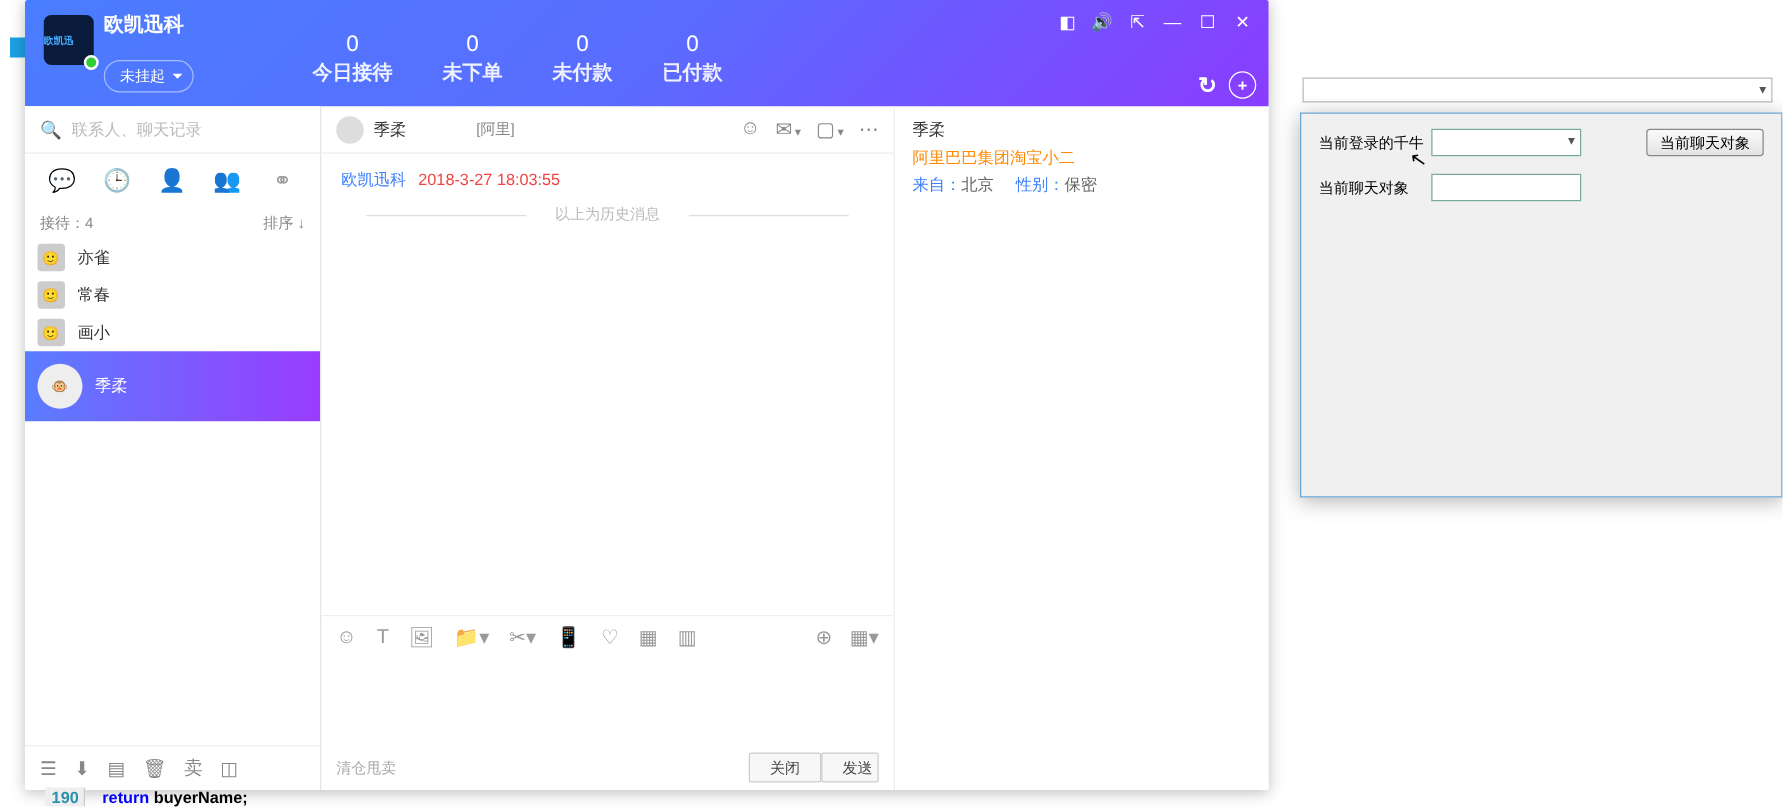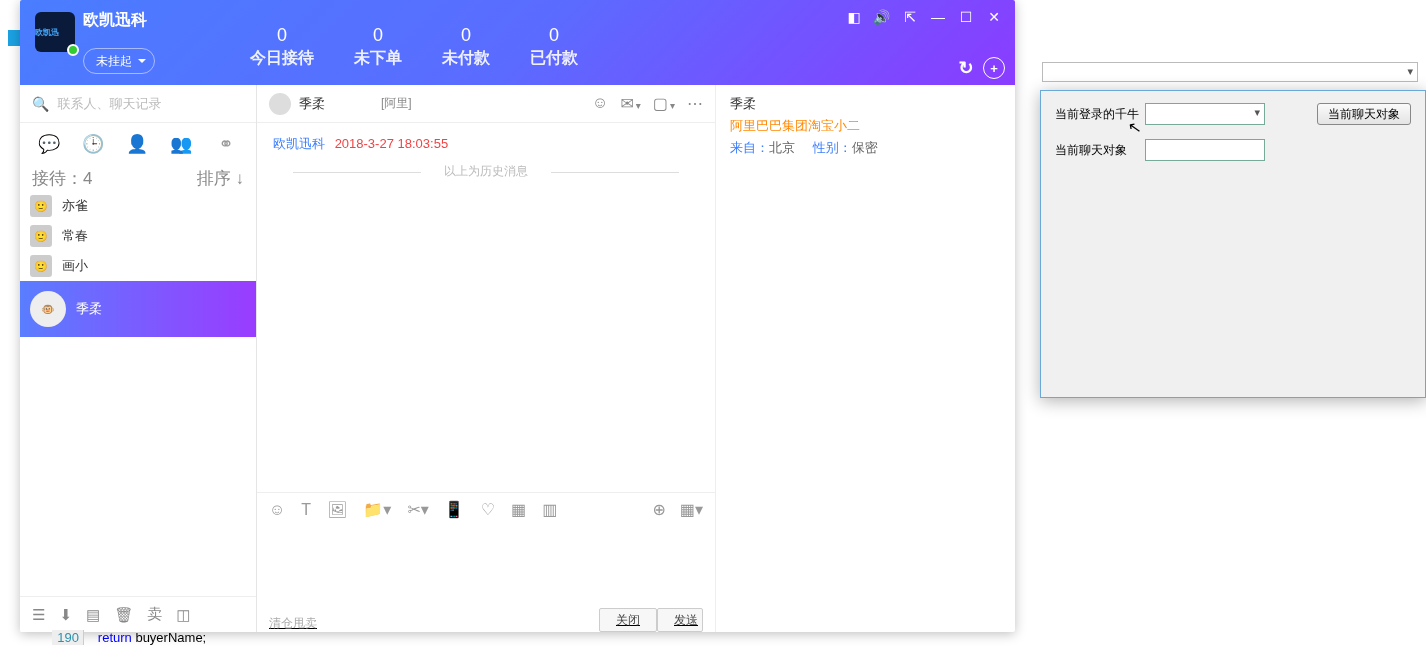--- a/index.html
+++ b/index.html
@@ -26,21 +26,21 @@
 .hr-icon { width: 22px; height: 22px; display: flex; align-items: center; justify-content: center; color: #fff; cursor: pointer; border: 1.5px solid #fff; border-radius: 50%; font-size: 13px; font-weight: bold; }
 
 
 .sidebar { position: absolute; left: 0; top: 85px; width: 237px; bottom: 0; border-right: 1px solid #e5e5e5; background: #fff; }
 .search-row { height: 38px; display: flex; align-items: center; padding: 0 12px; gap: 8px; color: #bbb; font-size: 13px; border-bottom: 1px solid #eee; }
 .search-icon { font-size: 14px; }
 .tabs-row { height: 42px; display: flex; align-items: center; justify-content: space-around; padding: 0 8px; }
 .tab-icon { width: 26px; height: 26px; display: flex; align-items: center; justify-content: center; cursor: pointer; color: #999; font-size: 18px; border-radius: 50%; }
 .tab-icon.active { color: #3d7fff; }
 
-.list-header { height: 26px; display: flex; align-items: center; justify-content: space-between; padding: 0 12px; font-size: 17px; color: #888; }
+.list-header { height: 26px; display: flex; align-items: center; justify-content: space-between; padding: 0 12px; font-size: 12px; color: #888; }
 
 .contact-list { }
 .contact-item { height: 30px; display: flex; align-items: center; padding: 0 10px; gap: 10px; cursor: pointer; font-size: 13px; color: #333; }
 .contact-item .avatar-sm { width: 22px; height: 22px; border-radius: 3px; background: #ccc; display: flex; align-items: center; justify-content: center; font-size: 11px; color: #666; }
 .contact-item.selected { height: 56px; background: linear-gradient(90deg, #5a7dff, #9a3cff); color: #fff; padding: 0 10px; }
 .contact-item.selected .avatar-sm { width: 36px; height: 36px; border-radius: 50%; background: #eee; }
 
 .sidebar-bottom { position: absolute; bottom: 0; left: 0; right: 0; height: 36px; border-top: 1px solid #eee; display: flex; align-items: center; gap: 14px; padding: 0 12px; color: #888; }
 .sb-icon { cursor: pointer; font-size: 15px; }
 
@@ -60,21 +60,21 @@
 .msg-body { margin: 6px 0 14px 12px; color: #333; }
 .msg-body .muted { color: #999; margin-left: 4px; }
 .divider { text-align: center; color: #bbb; font-size: 12px; position: relative; margin: 10px 0; }
 .divider::before, .divider::after { content:""; position:absolute; top:50%; width: 30%; border-top:1px solid #ddd; }
 .divider::before { left: 20px; } .divider::after { right: 20px; }
 
 .editor-toolbar { height: 34px; border-top: 1px solid #eee; display: flex; align-items: center; gap: 16px; padding: 0 12px; color: #999; }
 .et-icon { cursor: pointer; font-size: 16px; }
 .et-right { margin-left: auto; display: flex; gap: 14px; }
 .editor-area { height: 70px; }
-.editor-footer { height: 36px; display: flex; align-items: flex-end; padding: 0 12px; gap: 8px; text-decoration: underline; }
+.editor-footer { height: 36px; display: flex; align-items: center; padding: 0 12px; gap: 8px; }
 .ef-link { color: #aaa; font-size: 12px; cursor: pointer; }
 .ef-btns { margin-left: auto; display: flex; gap: 0; }
 .btn { height: 24px; padding: 0 16px; border: 1px solid #ccc; background: #f7f7f7; font-size: 12px; color: #444; border-radius: 2px; cursor: pointer; display: flex; align-items: center; position: relative; }
 .btn-caret { padding-right: 4px; }
 .btn-caret::after { content:"▾"; position:absolute; right:6px; font-size:10px; color:#888; }
 
 
 .info-panel { position: absolute; right: 0; top: 85px; width: 300px; bottom: 0; border-left: 1px solid #eee; padding: 10px 14px; font-size: 13px; }
 .info-name { color: #333; margin-bottom: 4px; }
 .info-org { color: #ff8800; margin-bottom: 4px; }
@@ -90,21 +90,21 @@
 .form-row label { width: 84px; text-align: left; font-family: Liberation Mono, monospace; }
 .form-row .combo { width: 120px; height: 22px; border: 1px solid #7a9; background: #fff; position: relative; }
 .form-row .combo::after { content:"▾"; position:absolute; right:4px; top:2px; color:#555; font-size:11px; }
 .form-row .text { width: 120px; height: 22px; border: 1px solid #7a9; background: #fff; }
 .form-row .winbtn { margin-left: auto; height: 22px; padding: 0 10px; font-size: 12px; background: linear-gradient(#fafafa,#e4e4e4); border: 1px solid #888; border-radius: 3px; cursor: pointer; }
 
 
 .cursor { position: absolute; left: 1128px; top: 118px; font-size: 16px; color: #000; pointer-events: none; transform: rotate(-10deg); }
 
 
-.code-peek { position: absolute; left: 52px; top: 630px; font-family: Consolas, monospace; font-size: 13px; }
+.code-peek { position: absolute; left: 36px; top: 630px; font-family: Consolas, monospace; font-size: 13px; font-weight: bold; }
 .ln { display: inline-block; width: 32px; text-align: right; color: #2b91af; background: #eee; margin-right: 6px; border-right: 1px solid #ccc; padding-right: 4px; }
 .kw { color: #0000ff; }
 .ident { color: #000; }
 
 .left-strip { position:absolute; left:8px; top:30px; width:12px; height:16px; background:#1ba1e2; }
 
 .top-combo { position: absolute; right: 8px; top: 62px; width: 376px; height: 20px; border: 1px solid #bbb; background: #fff; }
 .top-combo::after { content:"▾"; position:absolute; right:4px; top:2px; font-size:11px; color:#555; }
 </style>
 </head>

